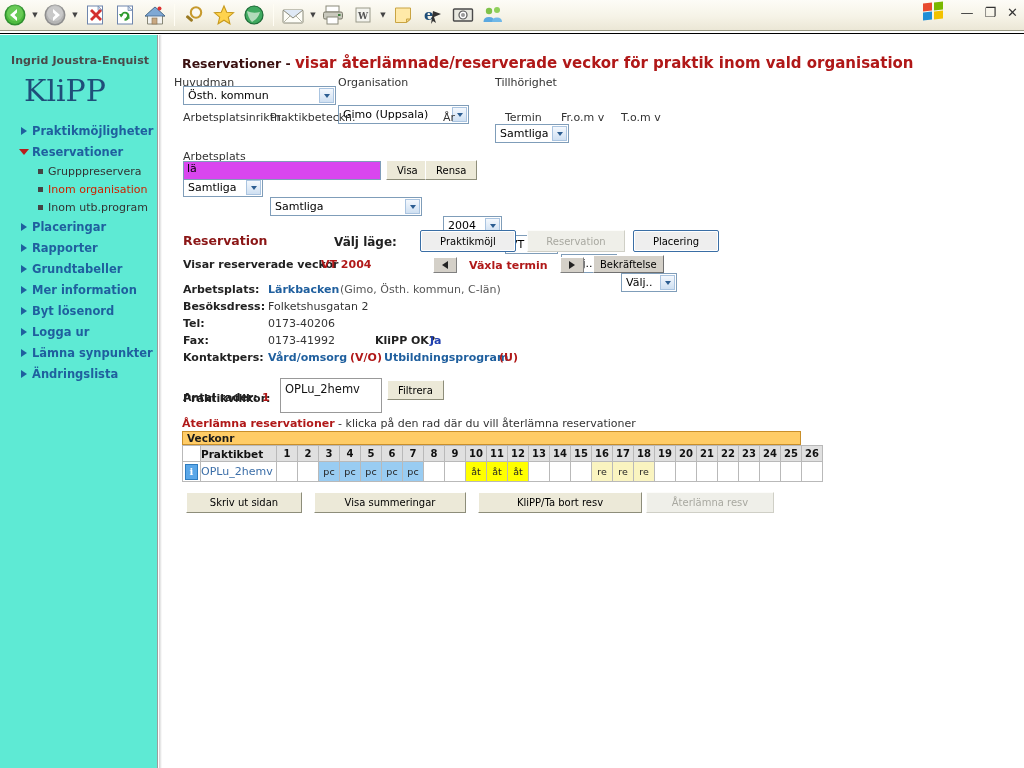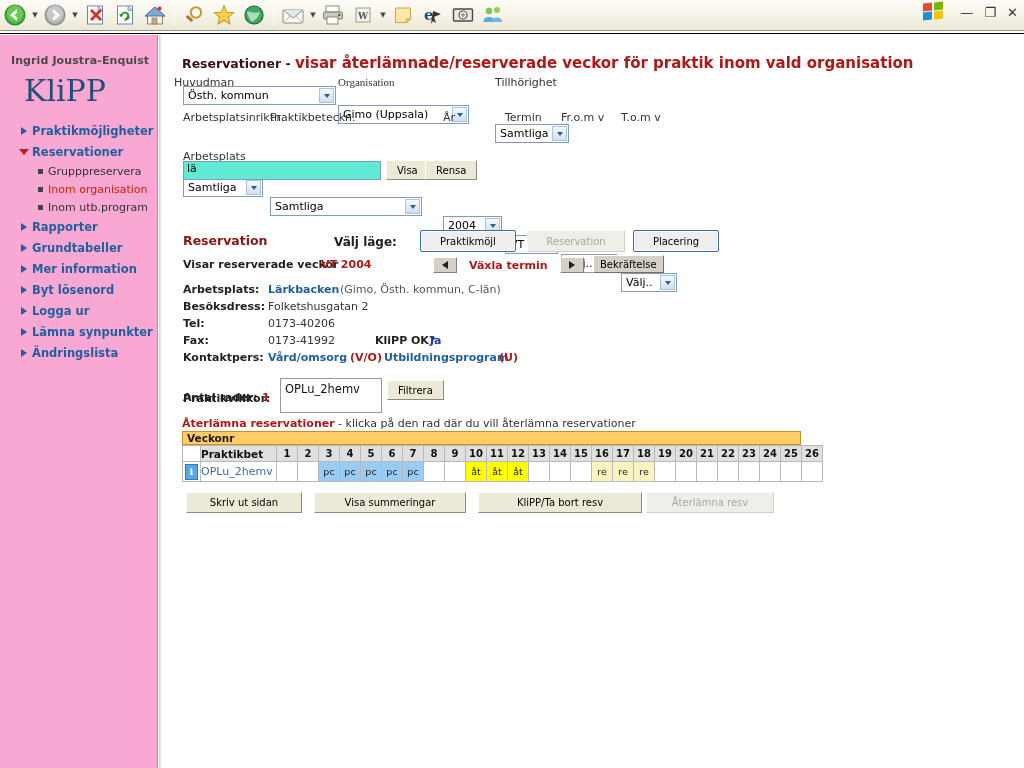--- a/index.html
+++ b/index.html
@@ -50,21 +50,21 @@
   .fl-b { background:#1f8ed6; left:0;  top:10px; transform: skewY(-6deg); }
   .fl-y { background:#f3c200; left:11px; top:9px; transform: skewY(-6deg); }
   #chrome-rule {
     position: absolute; left: 0; top: 31px; width: 1024px; height: 3px;
     background: #ffffff; border-bottom: 1px solid #000000;
   }
 
   
   #sidebar {
     position: absolute; left: 0; top: 35px; width: 158px; height: 733px;
-    background: #f9a8d4;
+    background: #5eead4;
     border-right: 1px solid #9c9c9c;
   }
   #sidebar-shadow {
     position:absolute; left:159px; top:35px; width:3px; height:733px;
     background: linear-gradient(90deg,#cfcfcf,#ffffff);
   }
   #user-name {
     position: absolute; left: 11px; top: 19px;
     font-family: "DejaVu Sans", sans-serif;
     font-size: 11px; font-weight: bold; color: #4a4a4a; letter-spacing: .1px;
@@ -151,21 +151,21 @@
     border: 1px solid #aac4e0;
     display: flex; align-items: center; justify-content: center;
   }
   .sel .arrow::after {
     content: ""; width: 0; height: 0;
     border-left: 3.5px solid transparent;
     border-right: 3.5px solid transparent;
     border-top: 4px solid #2c5d91;
   }
   .txt {
-    height: 19px; border: 1px solid #7f9db9; background: #5eead4;
+    height: 19px; border: 1px solid #7f9db9; background: #d946ef;
     font-size: 11px; color: #000; padding: 0 3px;
     display: flex; 
     font-family: "DejaVu Sans", sans-serif;
   }
 
   
   .btn {
     display: inline-flex; align-items: center; justify-content: center;
     height: 21px; padding: 0 10px;
     font-size: 10px; color: #000;
@@ -438,20 +438,24 @@
       <span class="bullet"></span>
       <span class="lbl">Inom organisation</span>
     </div>
     <div class="sub-item">
       <span class="bullet"></span>
       <span class="lbl">Inom utb.program</span>
     </div>
 
     <div class="nav-item">
       <span class="tri"></span>
+      <span class="lbl">Placeringar</span>
+    </div>
+    <div class="nav-item">
+      <span class="tri"></span>
       <span class="lbl">Rapporter</span>
     </div>
     <div class="nav-item">
       <span class="tri"></span>
       <span class="lbl">Grundtabeller</span>
     </div>
     <div class="nav-item">
       <span class="tri"></span>
       <span class="lbl">Mer information</span>
     </div>
@@ -481,21 +485,21 @@
   <div class="abs" id="page-title">
     <span class="ttl">Reservationer</span><span class="ttl"> - </span><span class="sub">visar återlämnade/reserverade veckor för praktik inom vald organisation</span>
   </div>
 
   <div class="abs fld-label" style="left:12px; top:41px;">Huvudman</div>
   <div class="abs sel" style="left:21px; top:51px; width:153px;">
     <span>Östh. kommun</span>
     <span class="arrow"></span>
   </div>
 
-  <div class="abs fld-label" style="left:176px; top:41px;font-family:Liberation Serif, serif;">Organisation</div>
+  <div class="abs fld-label" style="left:176px; top:41px;">Organisation</div>
   <div class="abs sel" style="left:176px; top:51px; width:131px;">
     <span>Gimo (Uppsala)</span>
     <span class="arrow"></span>
   </div>
 
   <div class="abs fld-label" style="left:333px; top:41px;">Tillhörighet</div>
   <div class="abs sel" style="left:333px; top:51px; width:74px;">
     <span>Samtliga</span>
     <span class="arrow"></span>
   </div>

